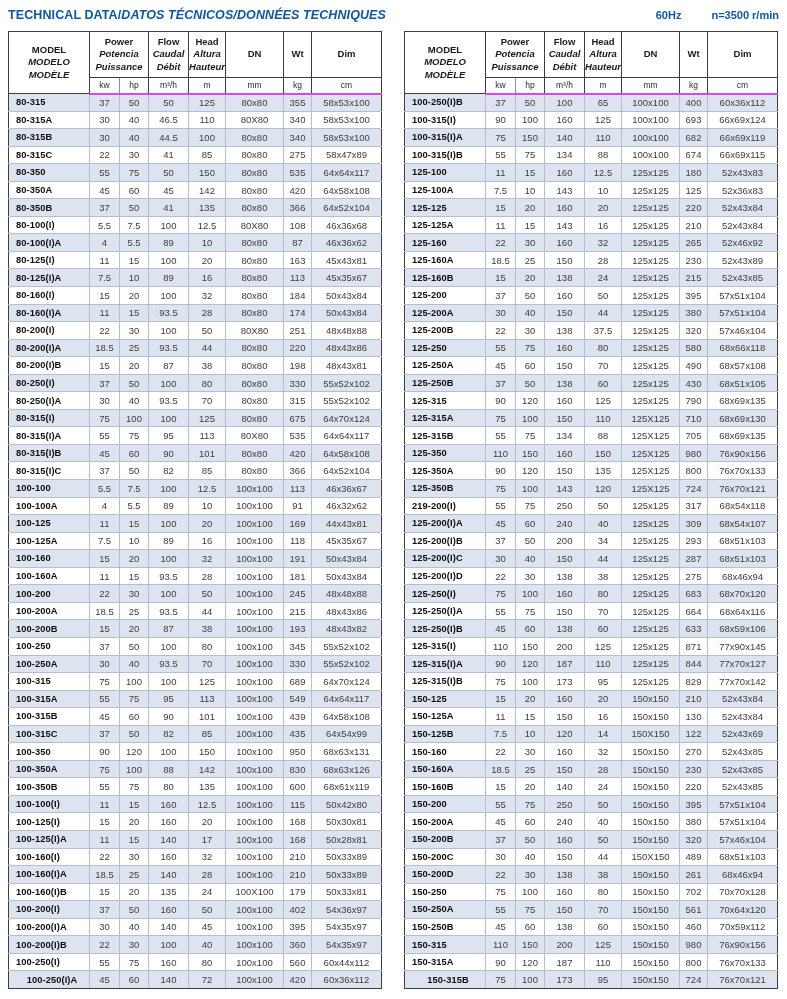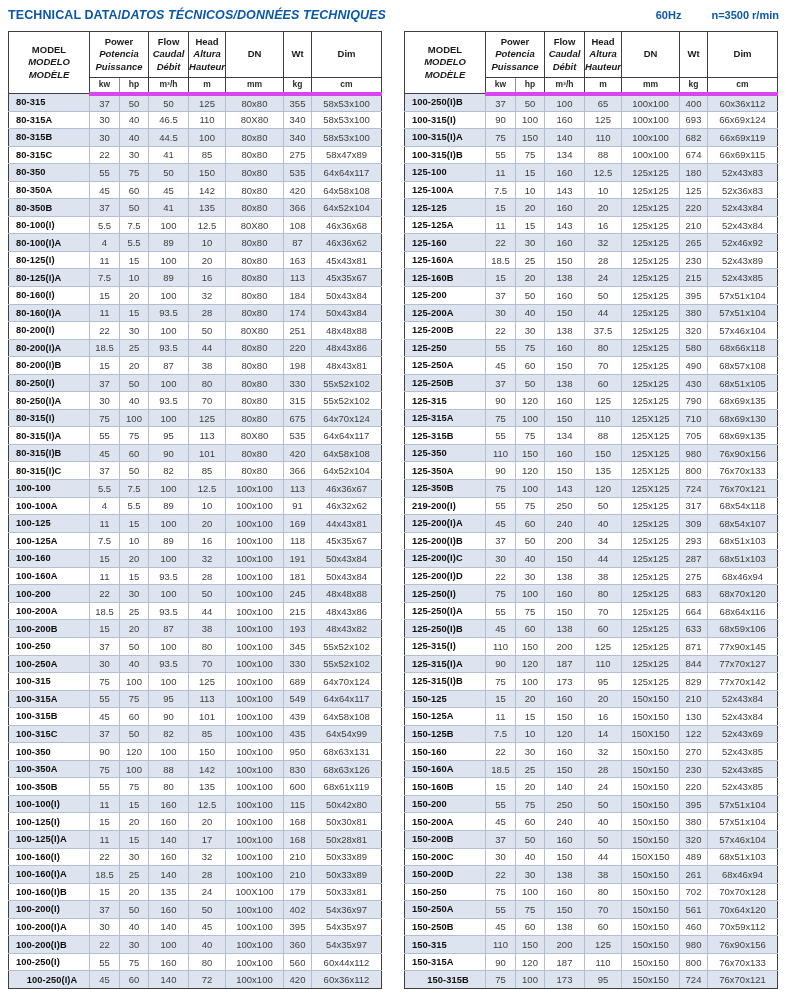--- a/index.html
+++ b/index.html
@@ -39,23 +39,23 @@
 
   thead th {
     border: 1px solid #3e3e3e;
     font-size: 9.5px; color: #1a1a1a; font-weight: bold;
     text-align: center; vertical-align: middle; background: #fff;
     line-height: 1.3; padding: 2px 0;
   }
   thead tr.lbl-row th { height: 46px; }
   thead th .lng2, thead th .lng3 { font-style: italic; }
   thead tr.units-row th {
-    height: 16px; font-size: 8.5px; font-weight: bold; color: #2c2c2c;
+    height: 16px; font-size: 8.5px; font-weight: normal; color: #2c2c2c;
     border-top: 1px solid #3e3e3e;
-    border-bottom: 4px solid #d946ef;
+    border-bottom: 2px solid #d946ef;
     padding: 1px 0;
   }
   thead tr.units-row th.u-kw { border-right: 1px solid #8f8f8f; }
   thead tr.units-row th.u-hp { border-left: 1px solid #8f8f8f; }
 
   tbody td {
     border: 1px solid #b2bed2;
     font-size: 9.5px; color: #3c3c3c; text-align: center;
     height: 17.55px; padding: 0 1px; white-space: nowrap; overflow: hidden;
   }

